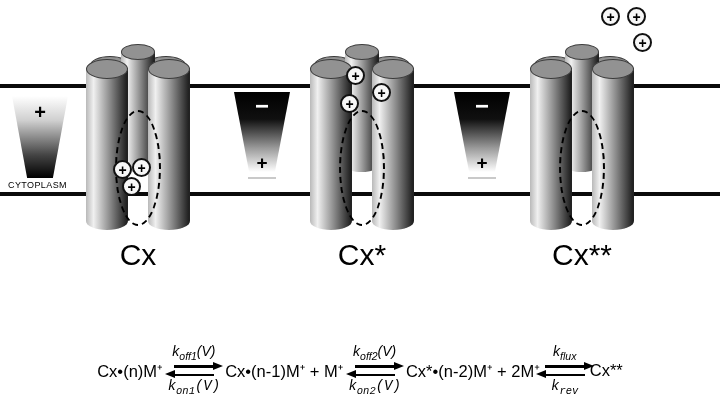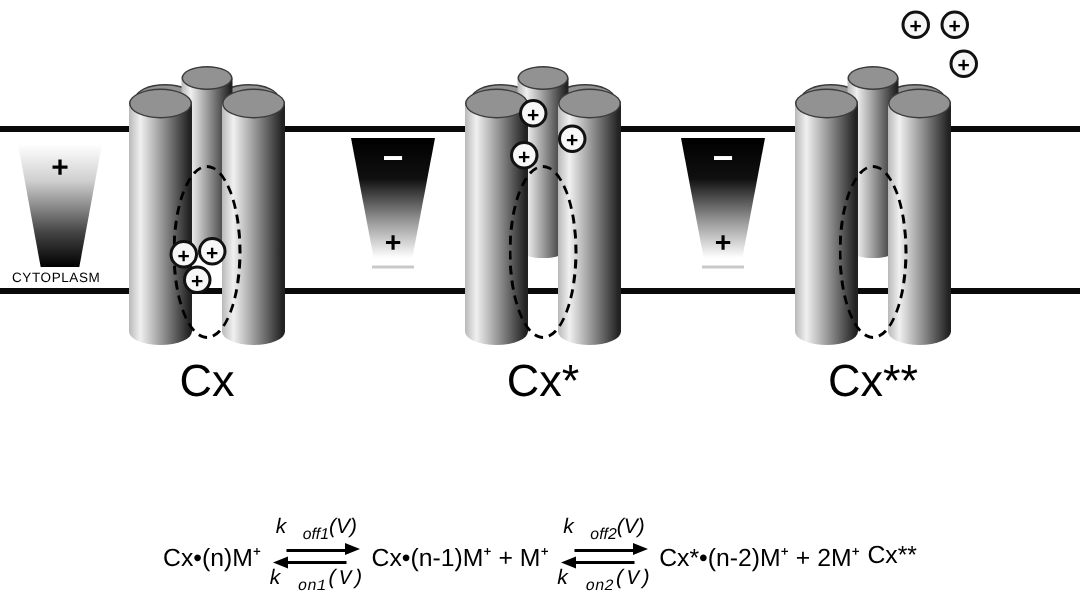--- a/index.html
+++ b/index.html
@@ -58,21 +58,21 @@
   .state-label { position:absolute; top:238px; width:104px; text-align:center;
                  font-size:30px; z-index:2; }
 
   
   .scheme { position:absolute; left:0; top:333px; width:720px; height:75px;
             display:flex; align-items:center; justify-content:center; gap:5px;
             font-size:16.5px; z-index:2; }
   .term { white-space:nowrap; }
   .tgroup { display:flex; flex-direction:column; align-items:center; }
   .kl { font-style:italic; font-size:14px; white-space:nowrap; line-height:1.1; }
-  .kl sub { font-size:10.5px; font-style:italic;margin-left:11px; }
+  .kl sub { font-size:10.5px; font-style:italic; }
   .kl.top { margin-bottom:3px; }
   .kl.bottom { margin-top:3px;font-family:Liberation Mono, monospace; }
   .arr { position:relative; width:40px; height:2.4px; background:#000; }
   .arr + .arr { margin-top:6px; }
   .arr.r::after { content:""; position:absolute; right:-9px; top:-3.3px; width:0; height:0;
                   border-left:10px solid #000; border-top:4.5px solid transparent;
                   border-bottom:4.5px solid transparent; }
   .arr.l::before { content:""; position:absolute; left:-9px; top:-3.3px; width:0; height:0;
                    border-right:10px solid #000; border-top:4.5px solid transparent;
                    border-bottom:4.5px solid transparent; }
@@ -177,17 +177,23 @@
 
     <span class="tgroup">
       <span class="kl top"><i>k</i><sub>off2</sub><span>(V)</span></span>
       <span class="arr r"></span>
       <span class="arr l"></span>
       <span class="kl bottom"><i>k</i><sub>on2</sub><span>(V)</span></span>
     </span>
 
     <span class="term">Cx*•(n-2)M⁺ + 2M⁺</span>
 
+    <span class="tgroup">
+      <span class="kl top"><i>k</i><sub>flux</sub><span></span></span>
+      <span class="arr r"></span>
+      <span class="arr l"></span>
+      <span class="kl bottom"><i>k</i><sub>rev</sub><span></span></span>
+    </span>
 
     <span class="term">Cx**</span>
   </div>
 
 </div>
 
 </body></html>

